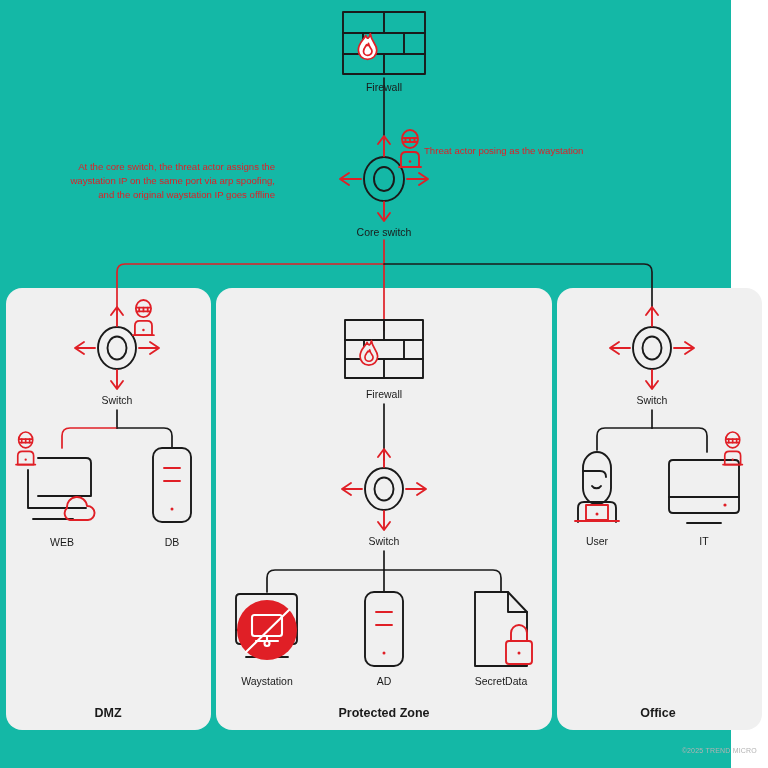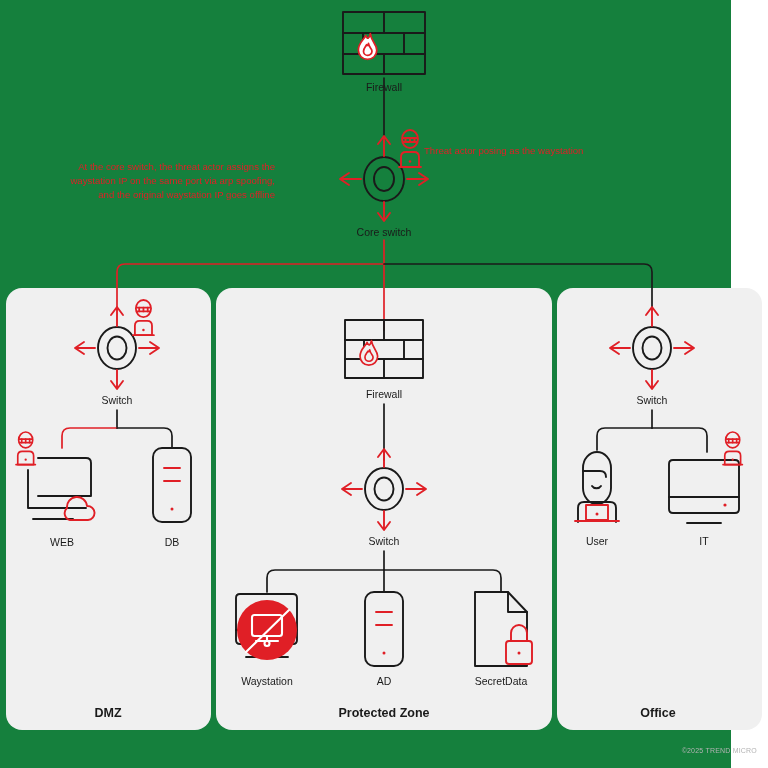--- a/index.html
+++ b/index.html
@@ -1,18 +1,18 @@
 <!DOCTYPE html>
 <html><head>
 <meta charset="utf-8">
 <style>
   html,body{margin:0;padding:0;background:#ffffff;}
   body{width:768px;height:768px;overflow:hidden;
        font-family:"Liberation Sans","DejaVu Sans",sans-serif;}
-  #stage{position:relative;width:731px;height:768px;background:#15803d;text-decoration:underline;}
+  #stage{position:relative;width:731px;height:768px;background:#14b8a6;text-decoration:underline;}
   svg#diagram{position:absolute;left:0;top:0;width:768px;height:768px;display:block;}
   .lbl{font-family:"Liberation Sans","DejaVu Sans",sans-serif;fill:#1a1a1a;}
   .node-lbl{font-size:10.5px;text-anchor:middle;}
   .zone-lbl{font-size:12.5px;font-weight:bold;text-anchor:middle;}
   .anno{font-size:9.6px;fill:#e01f26;}
   .anno-r{text-anchor:end;}
   .anno-l{text-anchor:start;}
   .copy{font-size:7px;fill:#b3b3b3;text-anchor:end;letter-spacing:.2px;}
   .zonebox{fill:#f0f0f0;stroke:none;}
   .wire-k{stroke:#1a1a1a;stroke-width:1.7;fill:none;stroke-linecap:round;stroke-linejoin:round;}

